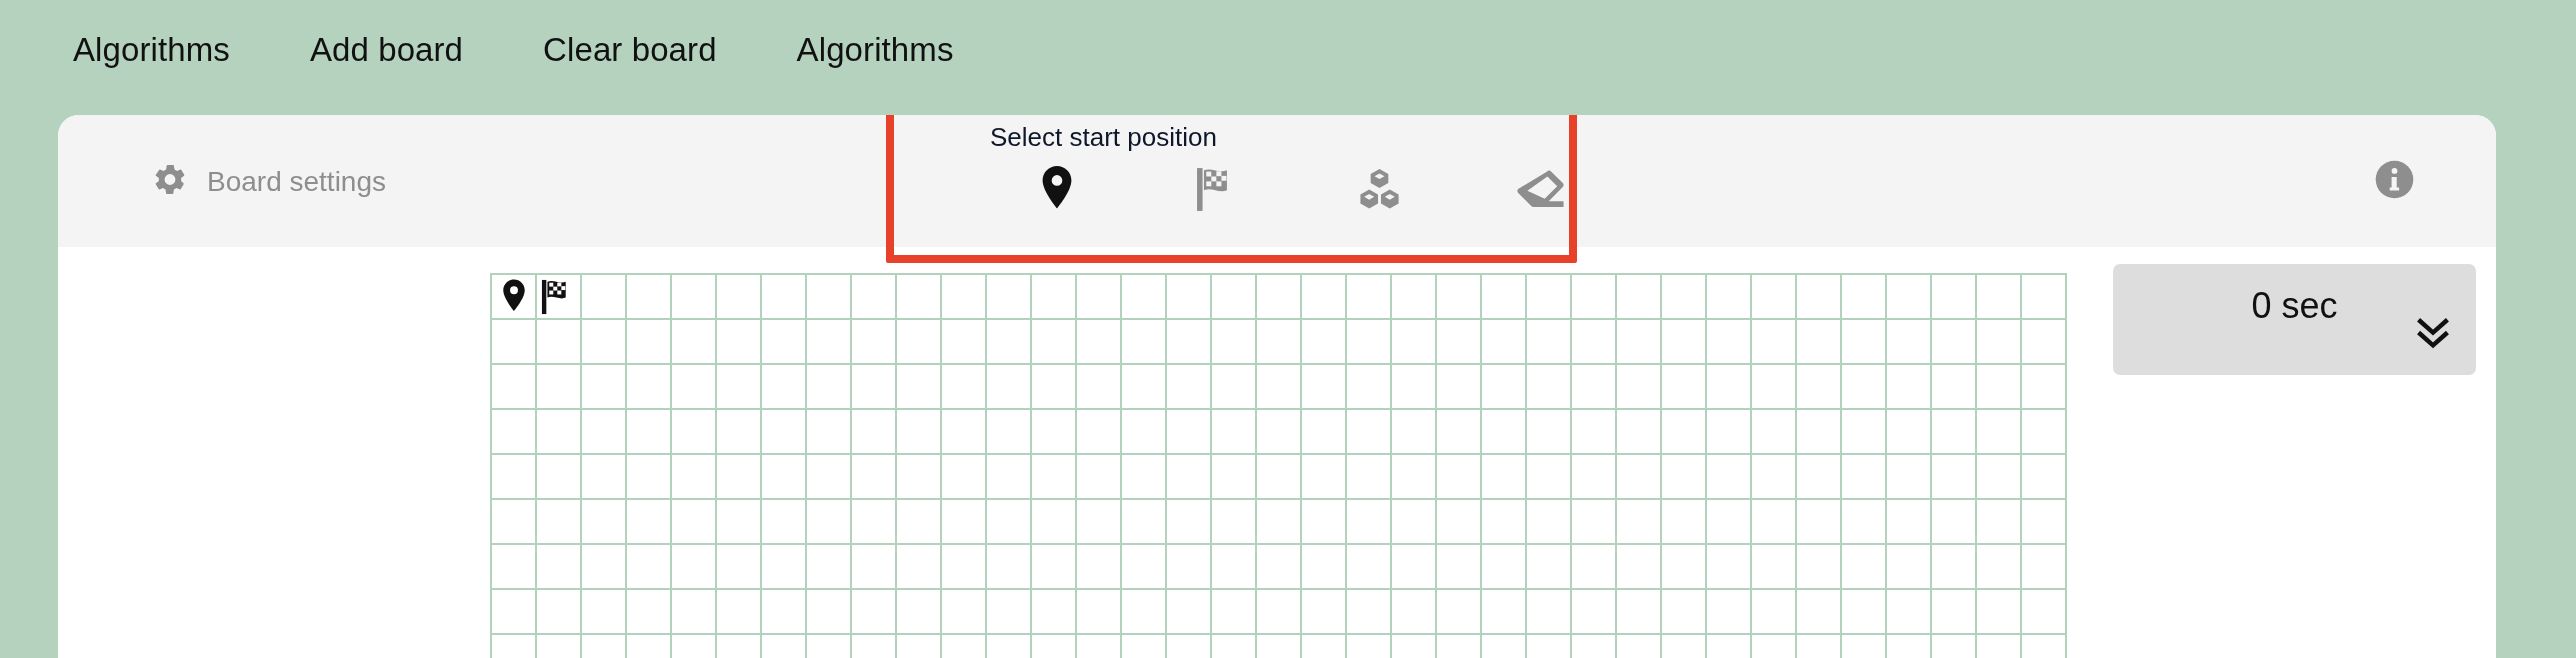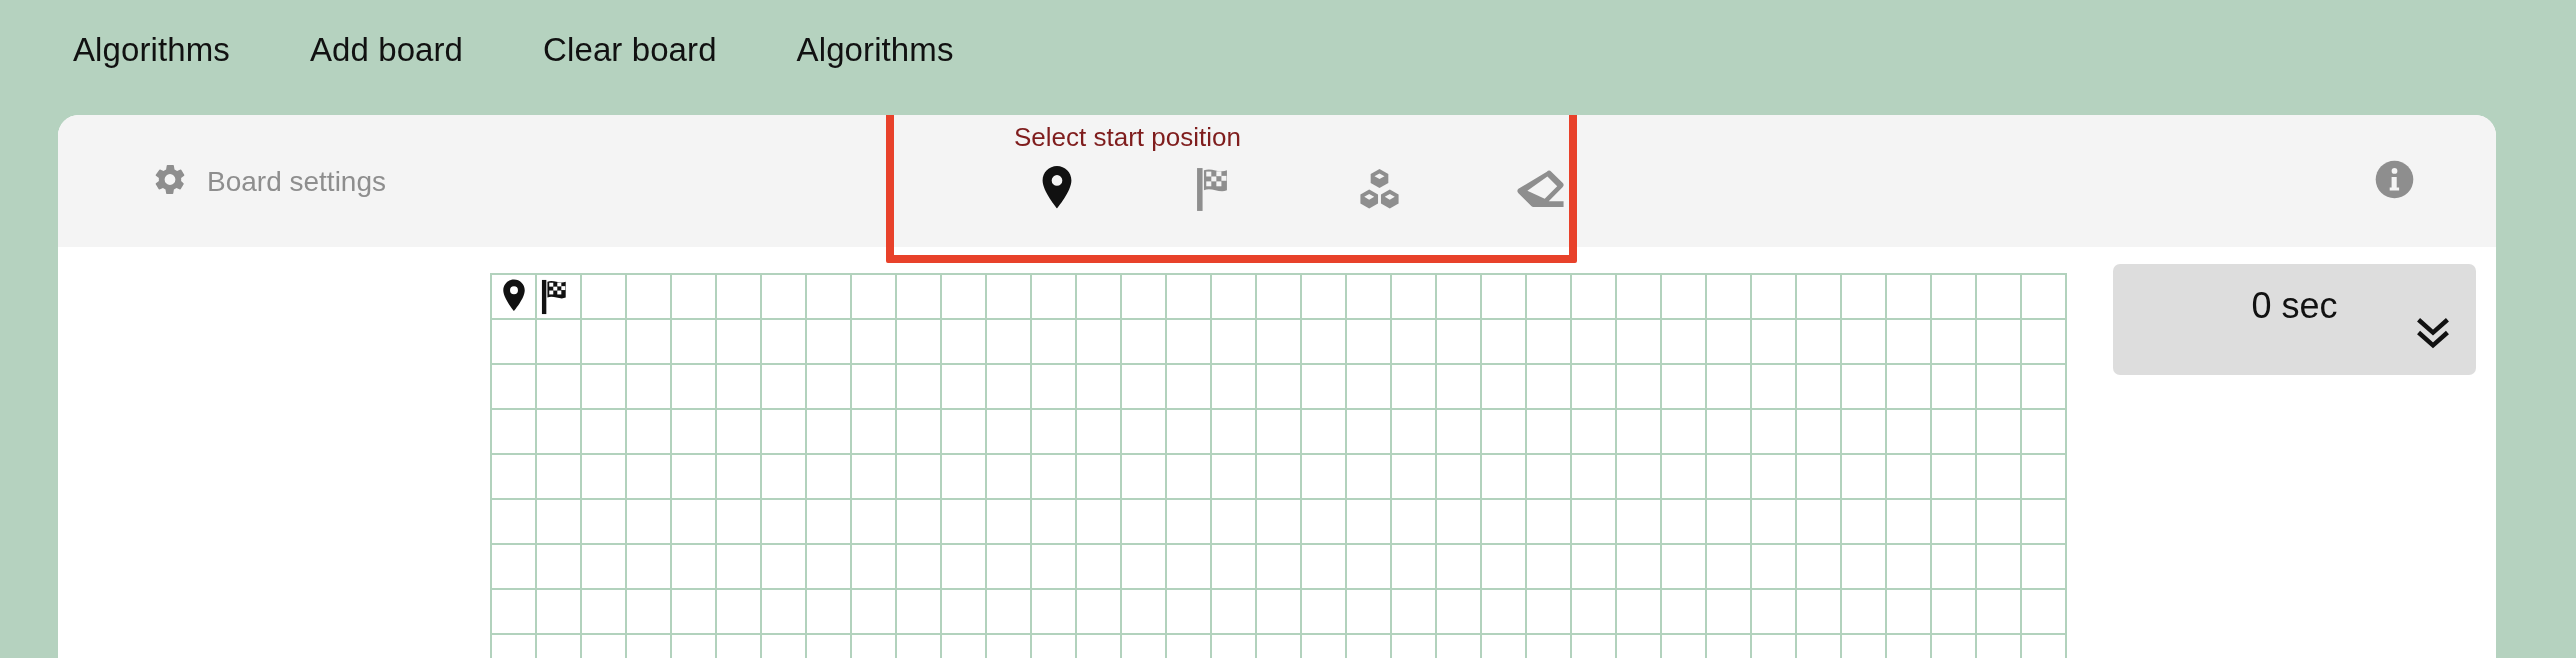--- a/index.html
+++ b/index.html
@@ -127,24 +127,24 @@
     position: absolute;
     left: 837px;
     top: 0px;
     width: 674px;
     height: 132px;
     z-index: 4;
   }
 
   .tool-title {
     position: absolute;
-    left: 119px;
+    left: 95px;
     top: 9.4px;
     font-size: 26px;
-    color: #7f1d1d;
+    color: #0f172a;
     line-height: 1;
     white-space: nowrap;
   }
 
   .tool-icons {
     position: absolute;
     left: 132px;
     top: 49px;
     display: flex;
     align-items: center;

